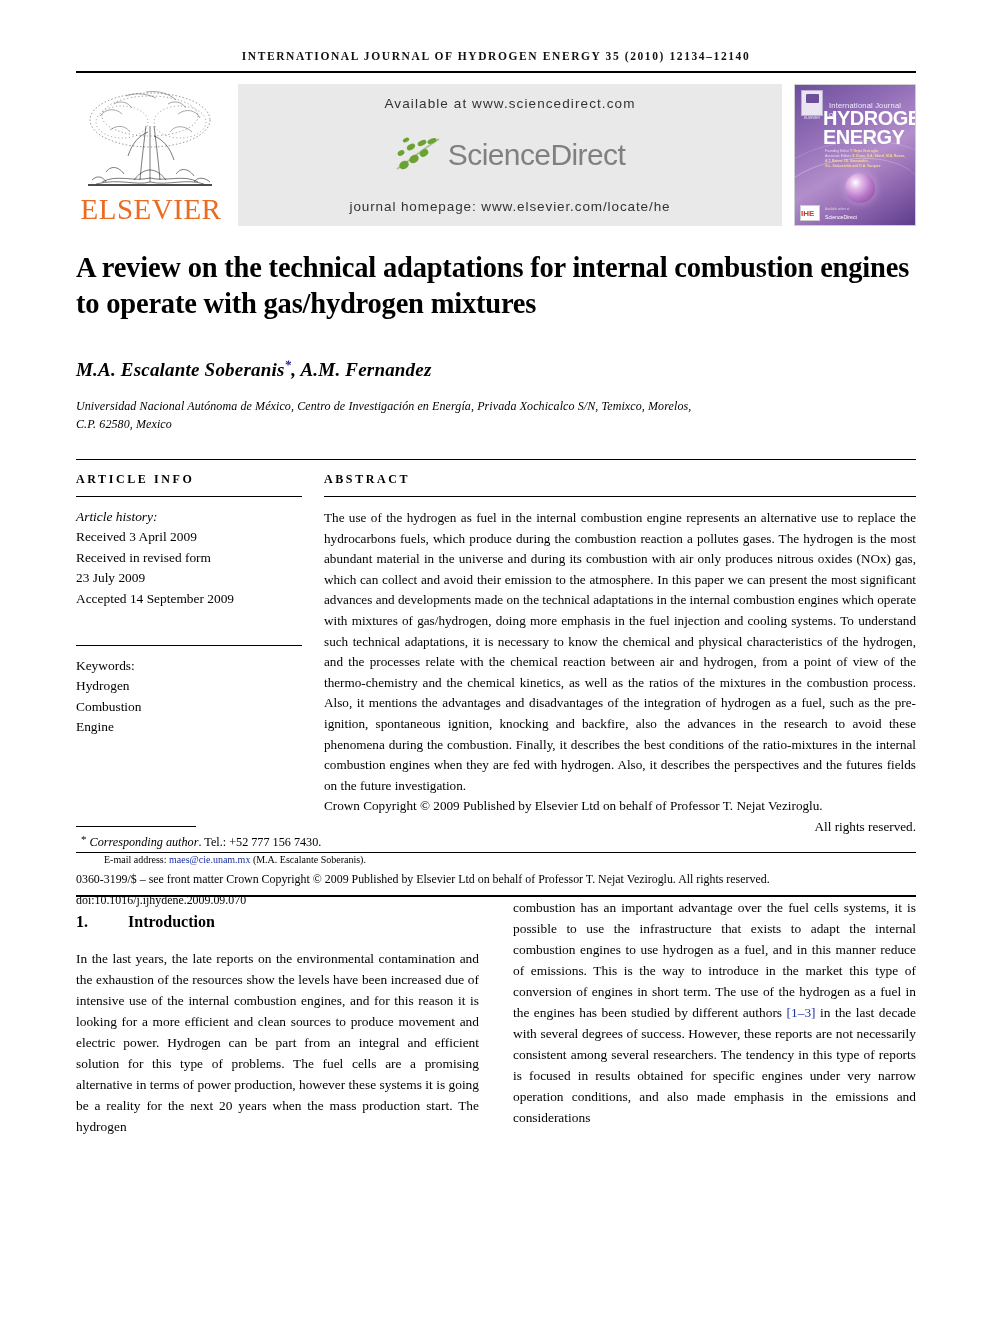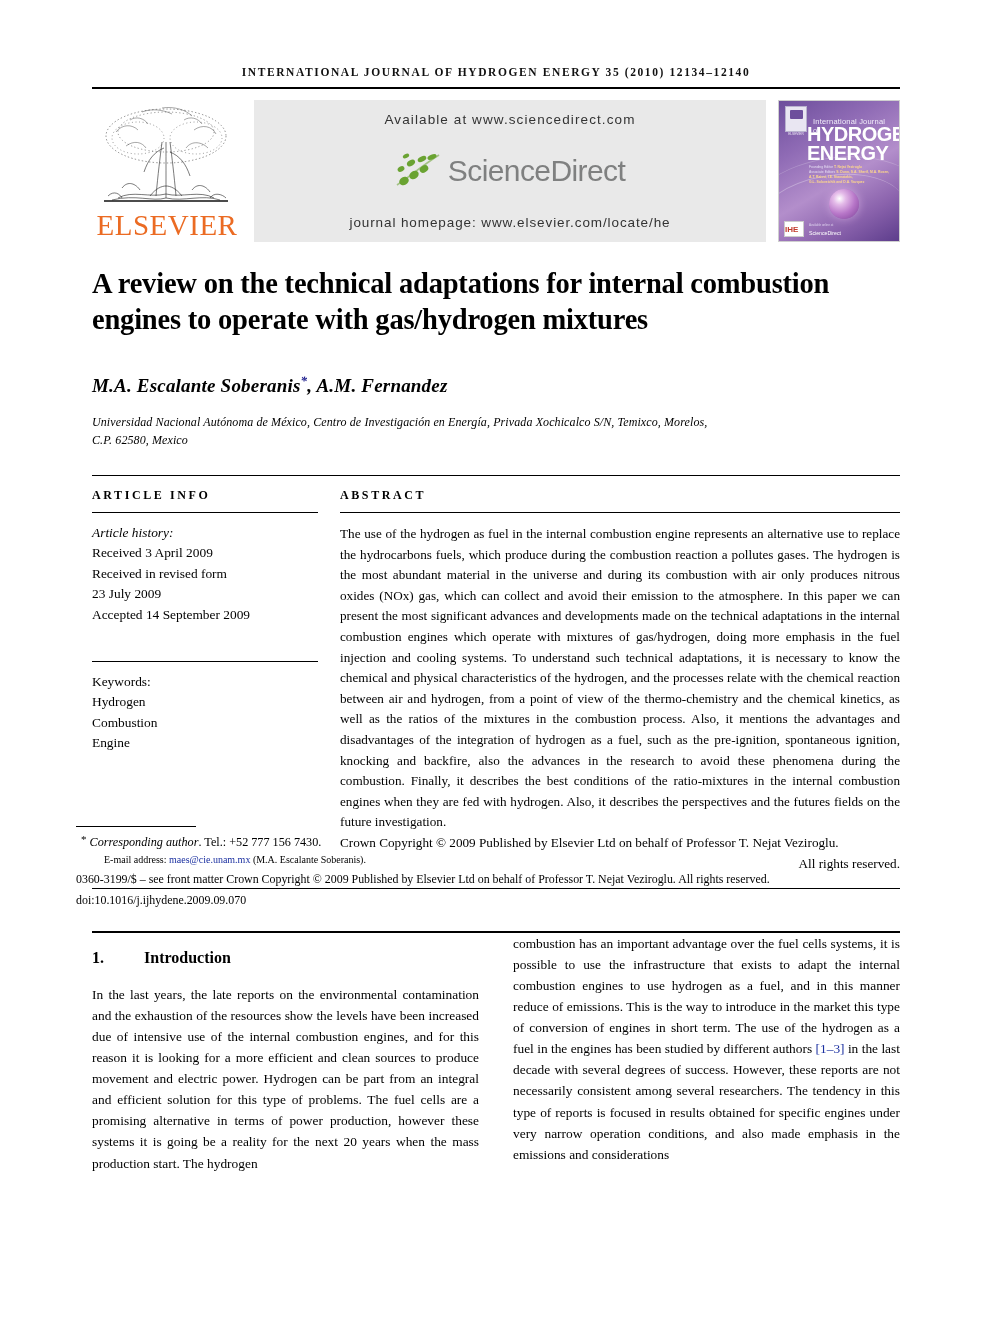--- a/index.html
+++ b/index.html
@@ -8,21 +8,21 @@
     background: #ffffff;
   }
   body {
     width: 992px;
     height: 1323px;
     font-family: "Liberation Serif", "DejaVu Serif", serif;
     color: #000;
     position: relative;
     overflow: hidden;
   }
-  .page { position: relative; width: 992px; height: 946px; padding: 16px; }
+  .page { position: relative; width: 992px; height: 946px; padding: 0; }
 
   
   .runhead {
     text-align: center;
     font-family: "Liberation Serif", serif;
     font-size: 11.5px;
     font-weight: bold;
     letter-spacing: 1.6px;
     padding-top: 50px;
     color: #111;

